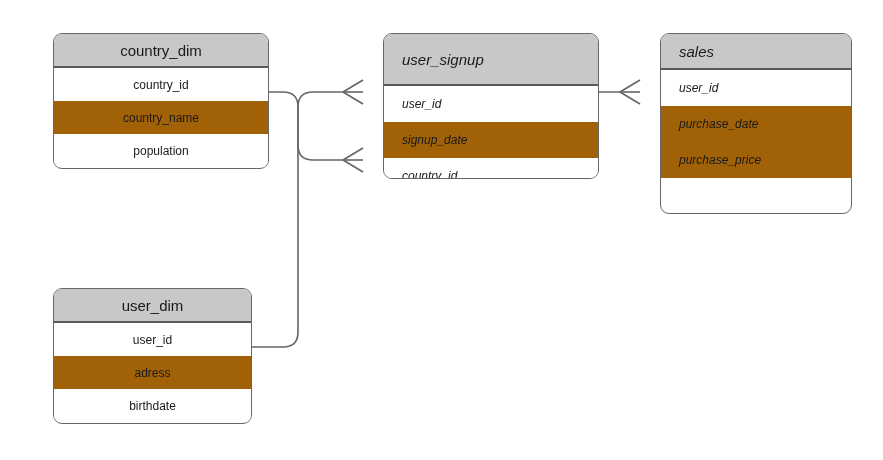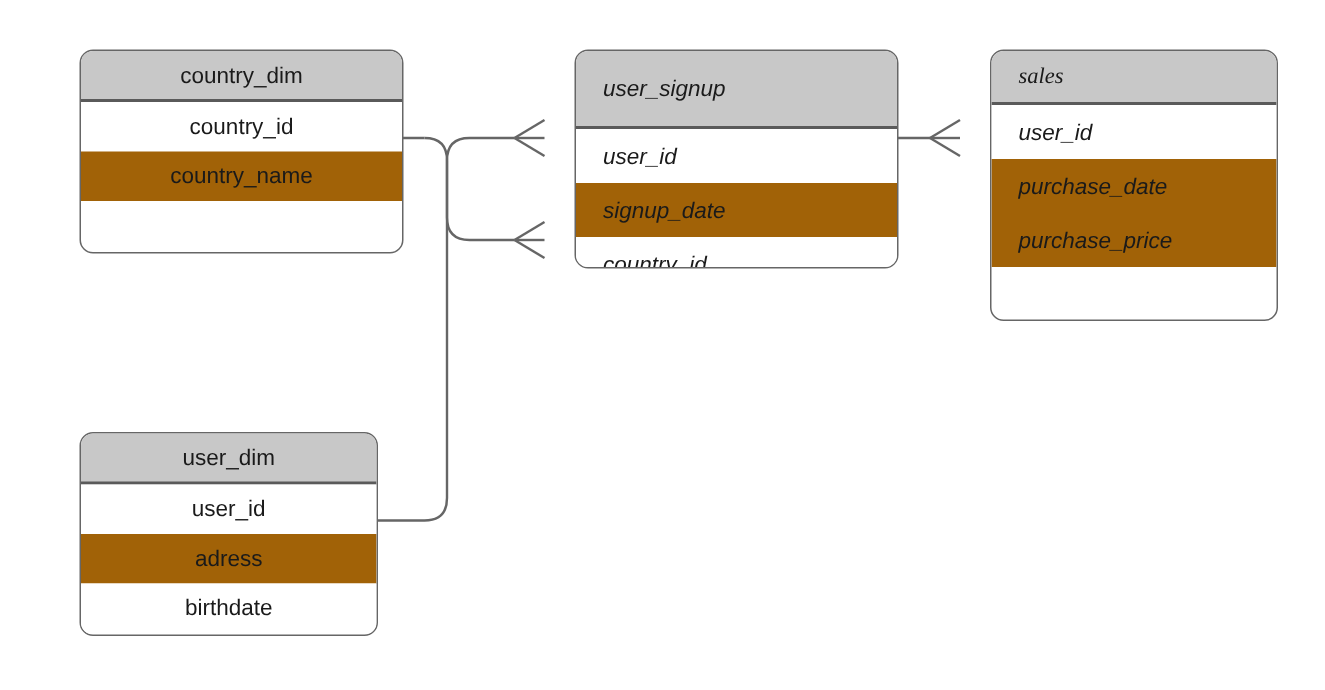--- a/index.html
+++ b/index.html
@@ -31,21 +31,21 @@
     border-bottom:2px solid #5a5a5a;
     color:#1a1a1a;
     font-size:15px;
     line-height:1;
     display:flex;
     align-items:center;
   }
   .entity .erow{
     box-sizing:border-box;
     color:#1a1a1a;
-    font-size:15px;
+    font-size:12px;
     line-height:1;
     display:flex;
     align-items:center;
     background:#ffffff;
   }
   .entity .erow.alt{background:#a16207;}
 
   
   .v-center .ehead,.v-center .erow{justify-content:center;font-style:normal;}
   
@@ -56,21 +56,21 @@
   #user_dim   {left:33px;  top:288px; width:199px;height:136px;}
   #user_signup{left:363px; top:33px;  width:216px;height:146px;}
   #sales      {left:640px; top:33px;  width:192px;height:181px;}
 
   #country_dim .ehead,#user_dim .ehead{height:34px;}
   #country_dim .erow, #user_dim .erow {height:33px;}
 
   #user_signup .ehead{height:52px;}
   #user_signup .erow {height:36px;}
 
-  #sales .ehead{height:36px;font-family:Liberation Serif, serif;}
+  #sales .ehead{height:36px;}
   #sales .erow {height:36px;}
 </style>
 </head>
 <body>
 
 <div id="canvas">
 
   <svg id="wires" viewBox="0 0 883 460" width="883" height="460">
     <g fill="none" stroke="#666666" stroke-width="1.6" stroke-linecap="butt" stroke-linejoin="round">
 
@@ -104,20 +104,21 @@
         <path d="M620,92 L640,92"></path>
         <path d="M620,92 L640,104"></path>
       </g>
     </g>
   </svg>
 
   <div class="entity v-center" id="country_dim">
     <div class="ehead">country_dim</div>
     <div class="erow">country_id</div>
     <div class="erow alt">country_name</div>
+    <div class="erow">population</div>
   </div>
 
   <div class="entity v-center" id="user_dim">
     <div class="ehead">user_dim</div>
     <div class="erow">user_id</div>
     <div class="erow alt">adress</div>
     <div class="erow">birthdate</div>
   </div>
 
   <div class="entity v-left" id="user_signup">

